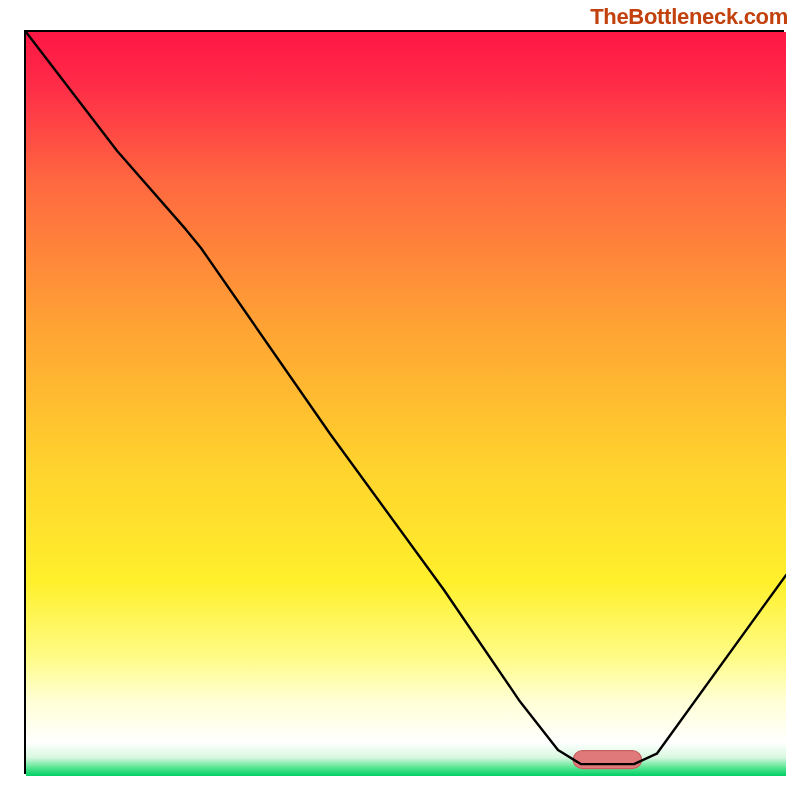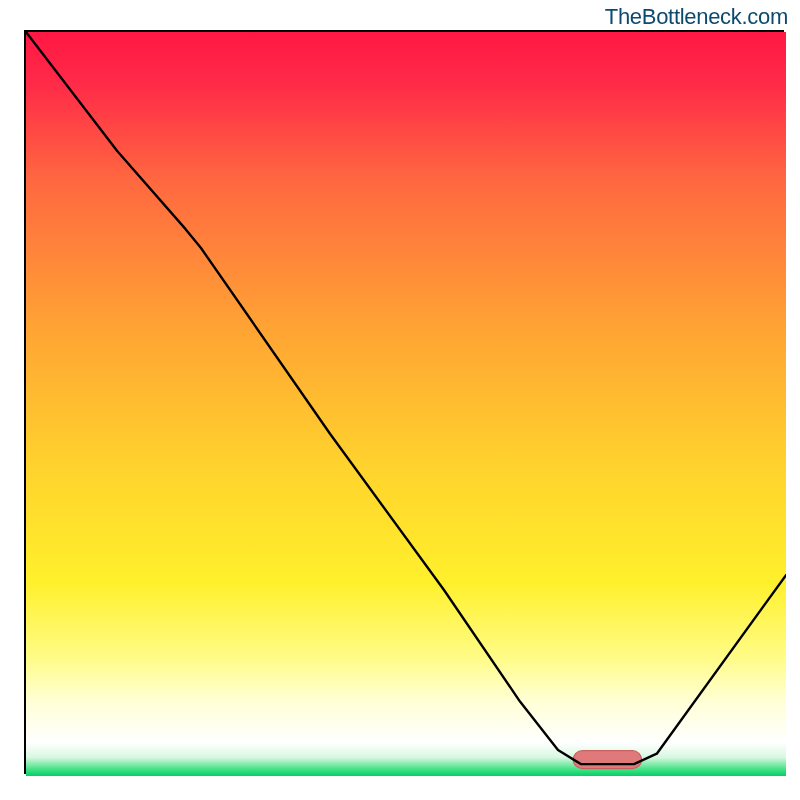--- a/index.html
+++ b/index.html
@@ -2,22 +2,22 @@
 <html><head>
 <meta charset="utf-8">
 <style>
   * { margin: 0; padding: 0; box-sizing: border-box; }
   html, body { width: 800px; height: 800px; overflow: hidden; background: #fff; }
   #wrap { position: relative; width: 800px; height: 800px; font-family: Arial, Helvetica, sans-serif; }
   #watermark {
     position: absolute;
     top: 4px; right: 12px;
     font-size: 22px;
-    font-weight: 400;
-    color: #0c4a6e;
+    font-weight: 700;
+    color: #c2410c;
     letter-spacing: -0.3px;
     margin-left: 27px;
   }
   
   #plot {
     position: absolute;
     left: 24px; top: 30px;
     width: 760px; height: 744px;
     border: 2px solid #000;
   }

